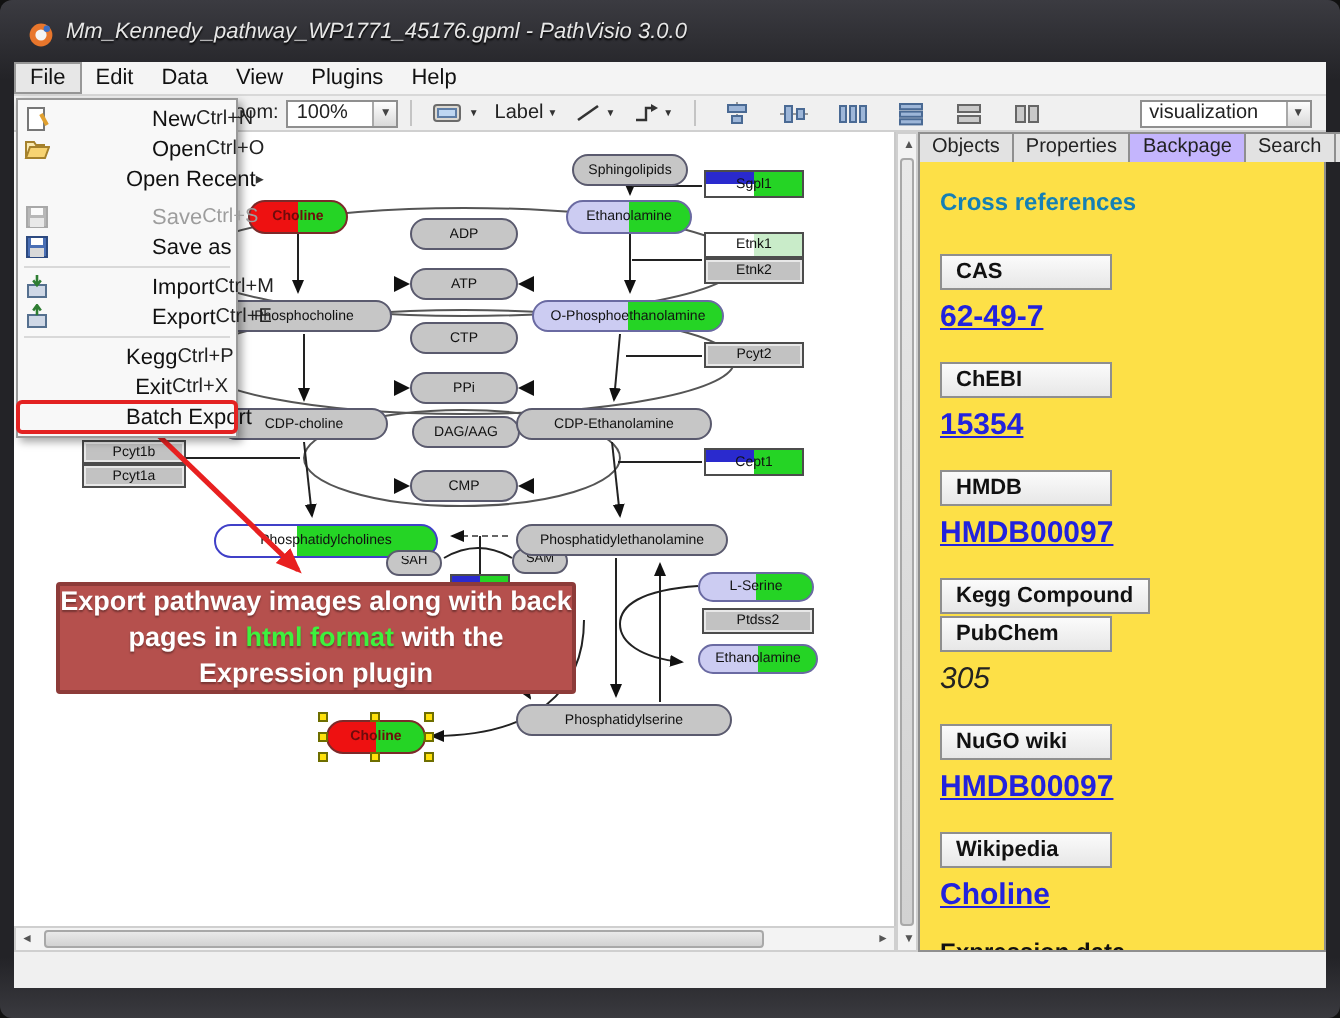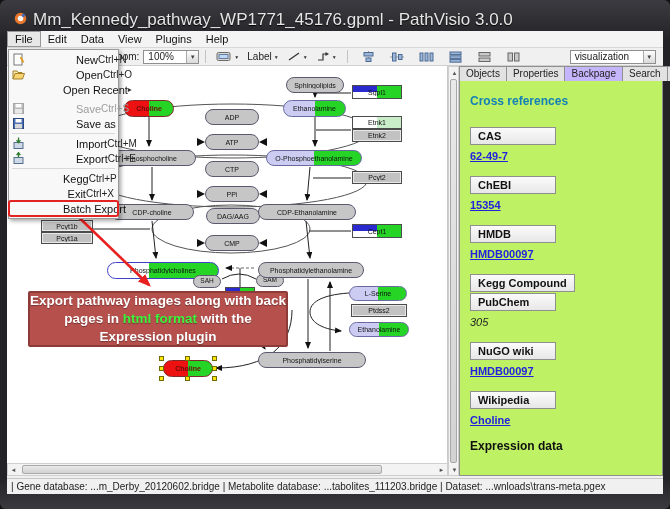--- a/index.html
+++ b/index.html
@@ -1,20 +1,20 @@
 <!DOCTYPE html>
 <html><head>
 <meta charset="utf-8">
 <style>
   html,body{margin:0;padding:0;background:#111;}
   *{box-sizing:border-box;font-family:"Liberation Sans",sans-serif;}
   .window{position:relative;width:670px;height:509px;background:linear-gradient(#3b3b41,#232327 40px,#232327 94%,#3a3a3f);border-radius:6px;overflow:hidden;}
   .titlebar{position:absolute;left:0;top:0;width:670px;height:31px;}
   .title-icon{position:absolute;left:14px;top:11px;width:13px;height:13px;}
-  .title-text{position:absolute;left:33px;top:10px;font-size:17px;color:#e6e6e6;text-shadow:0 1px 1px #000;white-space:nowrap;}
+  .title-text{position:absolute;left:33px;top:10px;font-size:11px;color:#e6e6e6;text-shadow:0 1px 1px #000;white-space:nowrap;font-style:italic;}
   .client{position:absolute;left:7px;top:31px;width:656px;height:463px;background:#f0f0f0;}
 
   
   .menubar{position:absolute;left:0;top:0;width:656px;height:17px;background:#f4f4f4;border-bottom:1px solid #d8d8d8;display:flex;align-items:stretch;font-size:11px;}
   .mb-item{padding:2px 7px 0 7px;color:#111;cursor:default;}
   .mb-item.active{background:#e7e7e7;border:1px solid #979797;padding-top:1px;}
 
   
   .toolbar{position:absolute;left:0;top:17px;width:656px;height:18px;background:#f0f0f0;border-bottom:1px solid #d0d0d0;display:flex;align-items:center;font-size:10px;color:#222;}
   .tb-label{margin-left:104px;font-size:10px;}
@@ -56,24 +56,24 @@
   .handle{position:absolute;width:5px;height:5px;background:#ffe10a;border:1px solid #6e6e00;z-index:4;}
   .h-nw{left:-5px;top:-5px}.h-n{left:50%;margin-left:-3px;top:-5px}.h-ne{right:-5px;top:-5px}
   .h-w{left:-5px;top:50%;margin-top:-3px}.h-e{right:-5px;top:50%;margin-top:-3px}
   .h-sw{left:-5px;bottom:-5px}.h-s{left:50%;margin-left:-3px;bottom:-5px}.h-se{right:-5px;bottom:-5px}
 
   
   .panel{position:absolute;left:452px;top:35px;width:204px;height:410px;}
   .tabs{position:absolute;left:0;top:0;height:15px;display:flex;z-index:2;}
   .tab{font-size:10px;padding:1px 6px 0 6px;background:#e2e2e2;border:1px solid #8f8f8f;border-bottom:none;margin-right:-1px;white-space:nowrap;color:#222;}
   .tab.active{background:#c4b5fd;font-weight:normal;position:relative;z-index:3;}
-  .panel-body{position:absolute;left:0;top:14px;width:204px;height:396px;background:#bef264;border:1px solid #8f8f8f;padding:9px 10px;overflow:hidden;}
+  .panel-body{position:absolute;left:0;top:14px;width:204px;height:396px;background:#fde047;border:1px solid #8f8f8f;padding:9px 10px;overflow:hidden;}
   .xref-heading{color:#1580b5;font-weight:bold;font-size:12px;margin:4px 0 18px 0;}
   .sec-header{display:inline-block;min-width:86px;padding:2px 7px;font-size:11px;font-weight:bold;color:#111;background:linear-gradient(#fbfbfb,#e7e7e7);border:1px solid #8f8f8f;}
-  .sec-value{display:block;margin:5px 0 13px 0;font-size:11px;}
+  .sec-value{display:block;margin:5px 0 13px 0;font-size:15px;}
   a.xref-link{color:#2222dd;font-weight:bold;text-decoration:underline;}
   .sec-plain{color:#222;font-style:italic;}
   .exp-data{font-weight:bold;font-size:12px;color:#111;margin-top:4px;}
 
   
   .statusbar{position:absolute;left:0;top:447px;width:656px;height:16px;background:#f0f0f0;border-top:1px solid #c6c6c6;display:flex;align-items:center;}
   .statusbar span{font-size:10px;color:#222;margin-left:4px;white-space:nowrap;}
 
   
   .menu-popup{position:absolute;left:1px;top:18px;width:111px;background:#f8f8f8;border:1px solid #9a9a9a;box-shadow:2px 2px 4px rgba(0,0,0,.35);z-index:30;padding:2px 0;}
@@ -372,23 +372,20 @@
             <div><span class="sec-header">HMDB</span><span class="sec-value"><a class="xref-link" href="#">HMDB00097</a></span></div>
             <div><span class="sec-header">Kegg Compound</span></div>
             <div><span class="sec-header">PubChem</span><span class="sec-value"><span class="sec-plain">305</span></span></div>
             <div><span class="sec-header">NuGO wiki</span><span class="sec-value"><a class="xref-link" href="#">HMDB00097</a></span></div>
             <div><span class="sec-header">Wikipedia</span><span class="sec-value"><a class="xref-link" href="#">Choline</a></span></div>
           </div>
         <div class="exp-data">Expression data</div>
       </div>
     </div>
 
-    <div class="statusbar">
-      <span>| Gene database: ...m_Derby_20120602.bridge | Metabolite database: ...tabolites_111203.bridge | Dataset: ...wnloads\trans-meta.pgex</span>
-    </div>
 
     <div class="menu-popup" id="file-menu">
         <div class="menu-item">
           <span class="mi-icon">
             <svg width="13" height="13">
               <rect x="2" y="1" width="8" height="11" fill="#fff" stroke="#777"></rect>
               <line x1="8.5" y1="4" x2="11.5" y2="9.5" stroke="#e0a030" stroke-width="2"></line>
             </svg>
           </span>
           <span class="mi-label">New</span>

